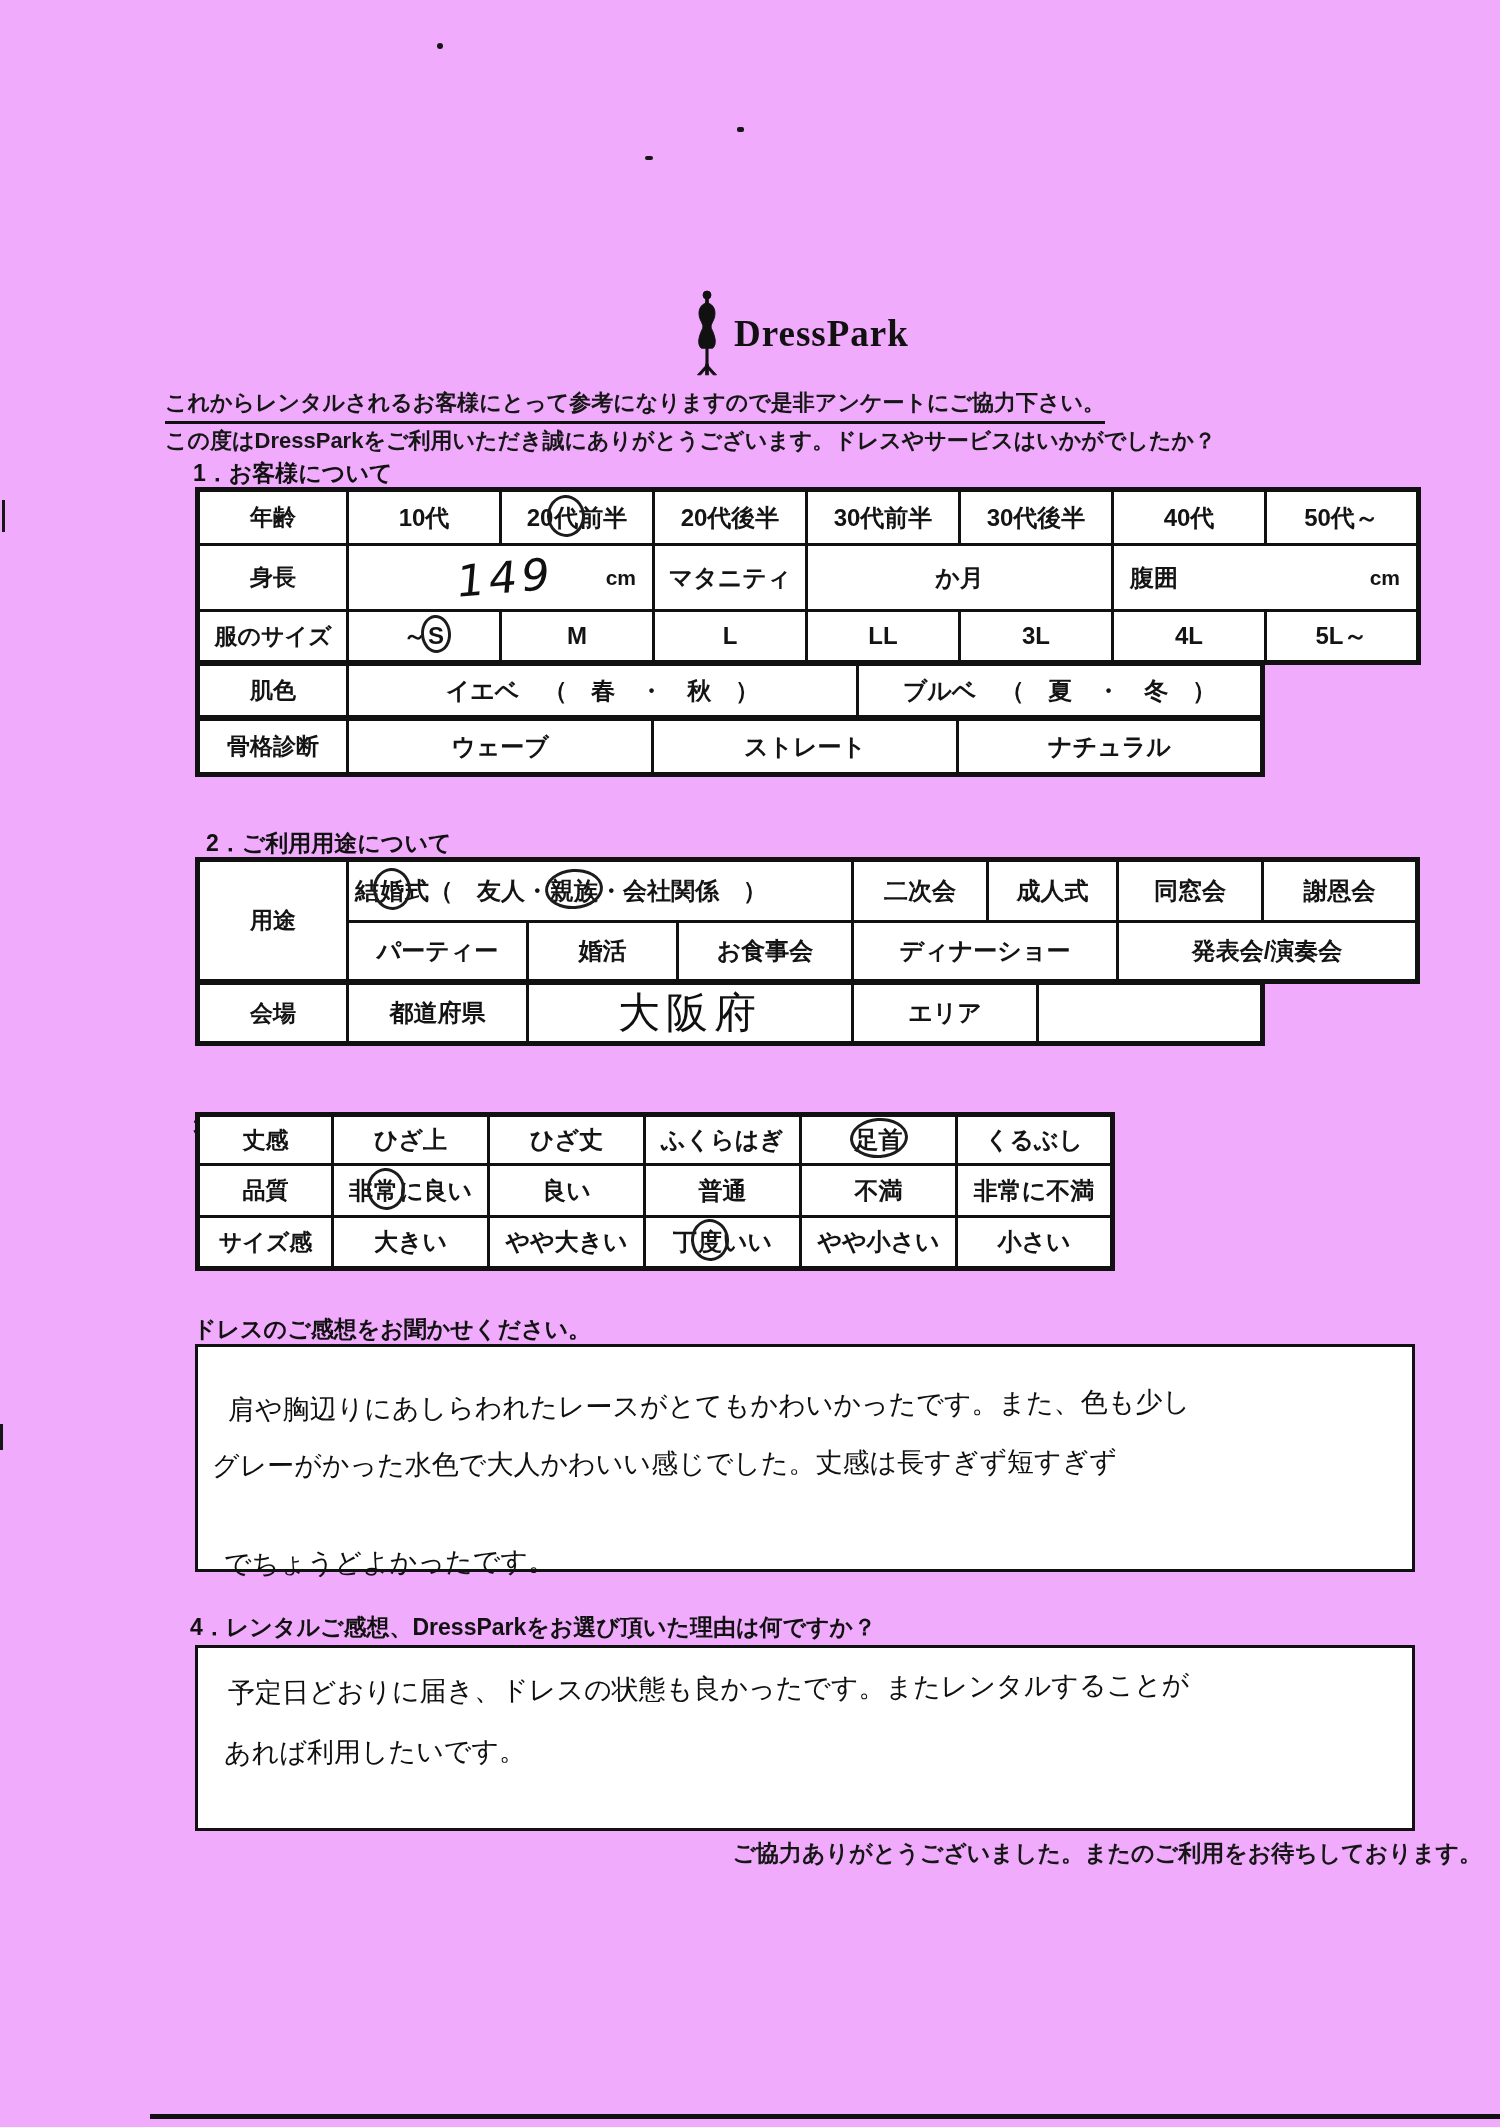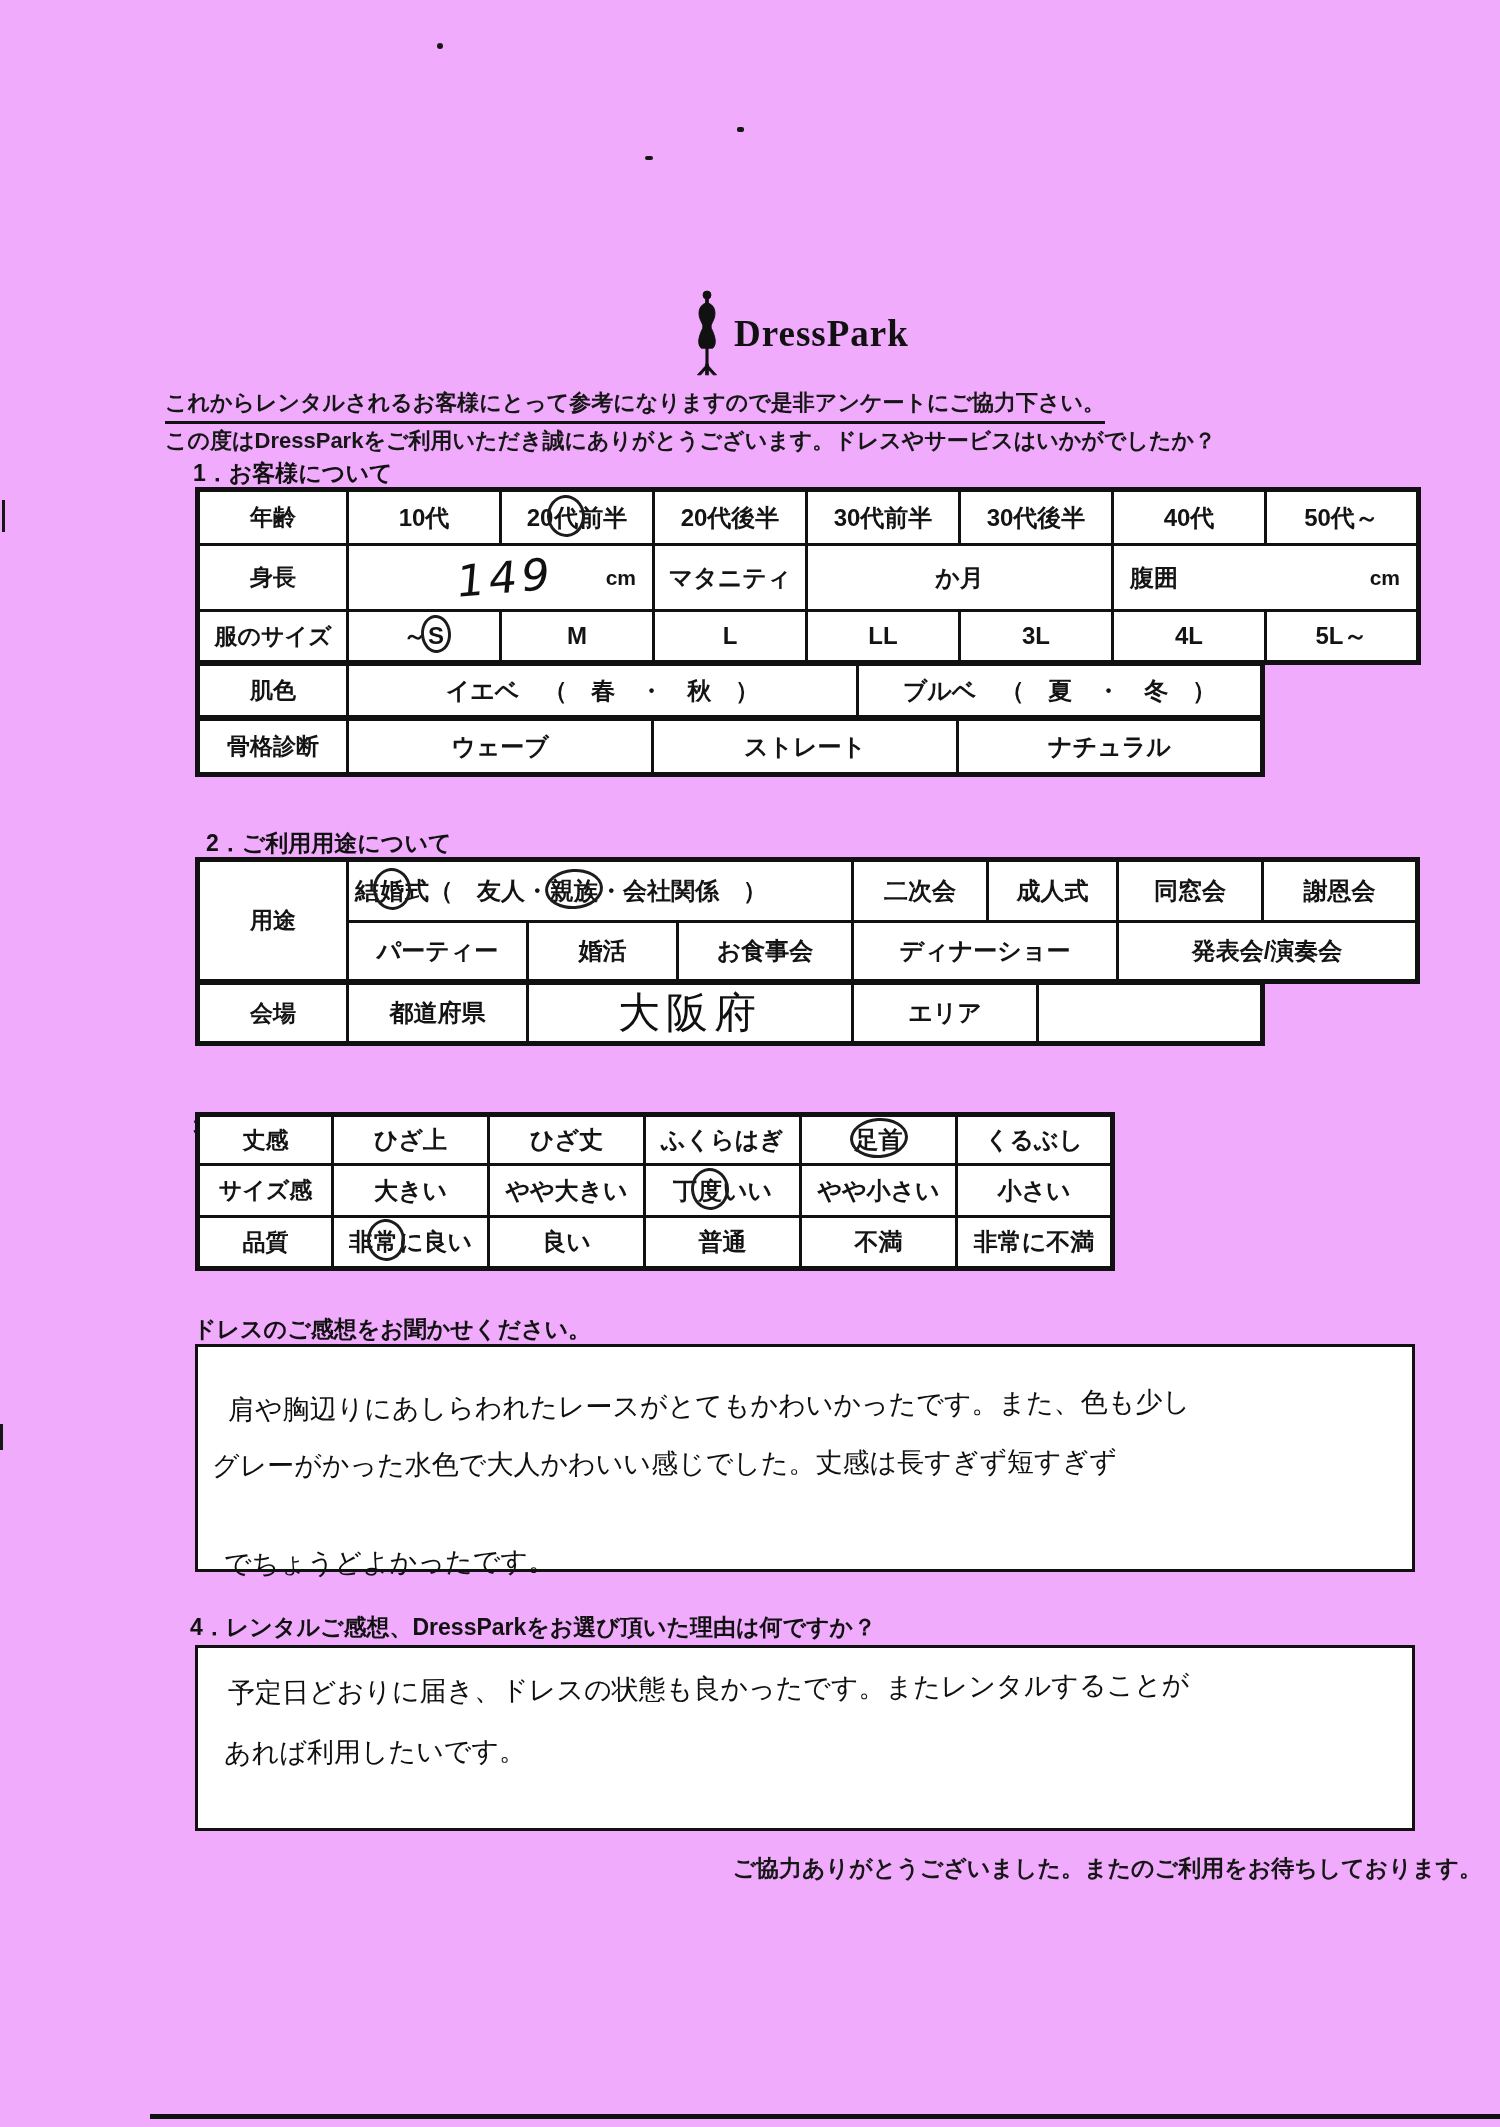--- a/index.html
+++ b/index.html
@@ -35,21 +35,21 @@
   .hand{font-family:"DejaVu Sans","Liberation Sans",sans-serif;font-weight:400;color:#101010;}
   .hv-149{font-size:44px;transform:skewX(-10deg) rotate(-5deg);letter-spacing:4px;}
   .hv-pref{font-size:42px;transform:skewX(-6deg) rotate(-2deg);letter-spacing:6px;}
   .hline{font-size:27px;letter-spacing:0px;line-height:54px;transform:rotate(-0.5deg);transform-origin:left center;white-space:nowrap;}
   
   .cbox{position:absolute;border:3px solid #111;background:#fff;}
   
   .speck{position:absolute;background:#161616;border-radius:50%;}
   .edge-tick{position:absolute;background:#161616;}
   .bottom-line{position:absolute;left:150px;right:0;top:2114px;height:5px;background:#111;}
-  .closing{position:absolute;top:1838px;left:195px;width:1287px;text-align:right;font-size:23px;font-weight:bold;margin-top:15px;}
+  .closing{position:absolute;top:1838px;left:195px;width:1287px;text-align:right;font-size:23px;font-weight:bold;}
   
   .flexcell{display:flex;align-items:center;justify-content:space-between;padding:0 14px;}
   .unit{font-size:21px;font-weight:bold;}
 </style>
 </head>
 <body>
 
 <div class="page">
 
   <div class="speck" style="left:437px;top:43px;width:6px;height:6px;"></div>
@@ -239,39 +239,39 @@
       <tbody>
           <tr style="height:50px;">
         <td class="lbl">丈感</td>
         <td>ひざ上</td>
         <td>ひざ丈</td>
         <td>ふくらはぎ</td>
         <td><span class="circ wide">足首</span></td>
         <td>くるぶし</td>
       </tr>
       <tr style="height:52px;">
-        <td class="lbl">サイズ感</td>
-        <td>大きい</td>
-        <td>やや大きい</td>
-        <td>
-          <span>丁</span><span class="circ">度</span><span>いい</span>
-        </td>
-        <td>やや小さい</td>
-        <td>小さい</td>
-      </tr>
-      <tr style="height:52px;">
         <td class="lbl">品質</td>
         <td>
           <span>非</span><span class="circ">常</span><span>に良い</span>
         </td>
         <td>良い</td>
         <td>普通</td>
         <td>不満</td>
         <td>非常に不満</td>
       </tr>
+      <tr style="height:52px;">
+        <td class="lbl">サイズ感</td>
+        <td>大きい</td>
+        <td>やや大きい</td>
+        <td>
+          <span>丁</span><span class="circ">度</span><span>いい</span>
+        </td>
+        <td>やや小さい</td>
+        <td>小さい</td>
+      </tr>
     </tbody>
       </table>
   </div>
 
   <div class="sec-title" style="top:1314px;left:193px;">ドレスのご感想をお聞かせください。</div>
 
   <div class="cbox" style="top:1344px;left:195px;width:1214px;height:222px;">
     <div class="hand hline" style="margin:36px 0 0 30px;">肩や胸辺りにあしらわれたレースがとてもかわいかったです。また、色も少し</div>
     <div class="hand hline" style="margin:2px 0 0 14px;transform:rotate(-0.3deg);">グレーがかった水色で大人かわいい感じでした。丈感は長すぎず短すぎず</div>
     <div class="hand hline" style="margin:44px 0 0 26px;">でちょうどよかったです。</div>

